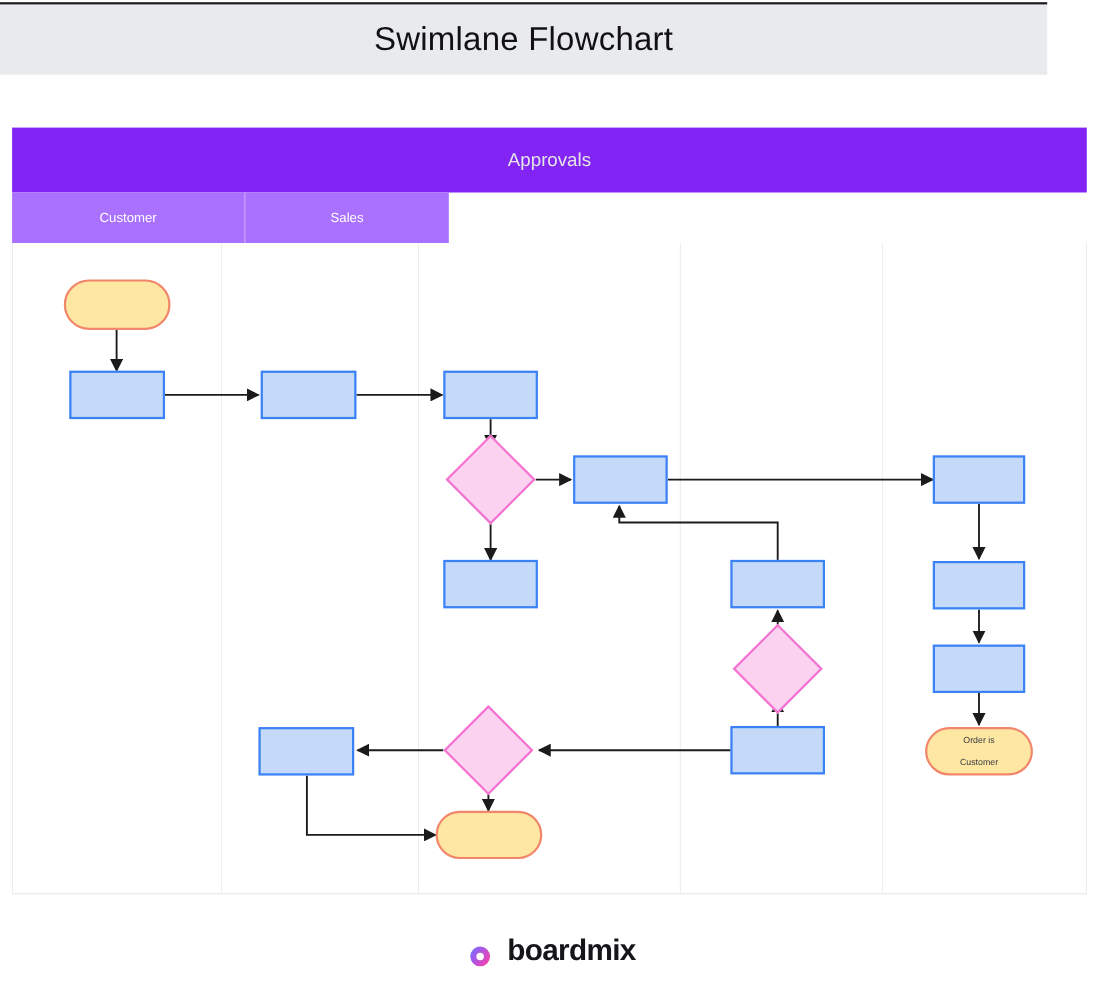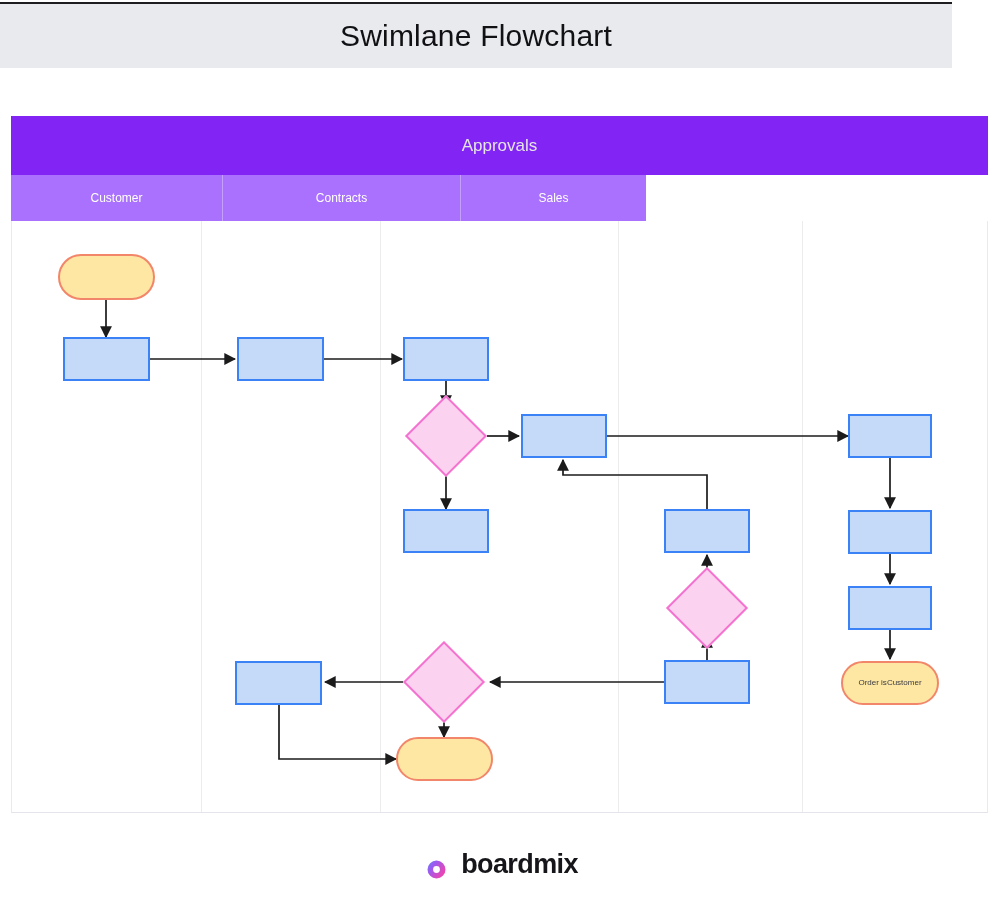--- a/index.html
+++ b/index.html
@@ -167,23 +167,20 @@
 <div id="swimlane">
 
   <div id="pool-title">
     <span>Approvals</span>
   </div>
 
   <div id="lane-headers">
     <div class="lane-header" style="width:212px">
       <span>Customer</span>
     </div>
-    <div class="lane-header" style="width:238px">
-      <span>Contracts</span>
-    </div>
     <div class="lane-header" style="width:185px">
       <span>Sales</span>
     </div>
   </div>
 
   <div id="lane-bodies">
     <div class="lane-body" style="width:190px"></div>
     <div class="lane-body" style="width:179px"></div>
     <div class="lane-body" style="width:238px"></div>
     <div class="lane-body" style="width:184px"></div>
@@ -280,21 +277,21 @@
 
 <div class="node node-process" style="left:848px; top:414px; width:84px;  height:44px;">
   <span></span>
 </div>
 <div class="node node-process" style="left:848px; top:510px; width:84px;  height:44px;">
   <span></span>
 </div>
 <div class="node node-process" style="left:848px; top:586px; width:84px;  height:44px;">
   <span></span>
 </div>
-<div class="node node-terminal" style="left:841px; top:661px; width:98px;  height:44px;">
+<div class="node node-terminal" style="left:841px; top:661px; width:98px;  height:44px;flex-direction:column;">
   <span>Order is</span>
     <br>
   <span>Customer</span>
 </div>
 
 <div id="footer">
   <svg id="logo-mark" viewBox="0 0 30 32">
     <defs>
       <linearGradient id="bmgrad" x1="0" y1="0" x2="0.9" y2="1">
         <stop offset="0%" stop-color="#3aa0ff"></stop>

